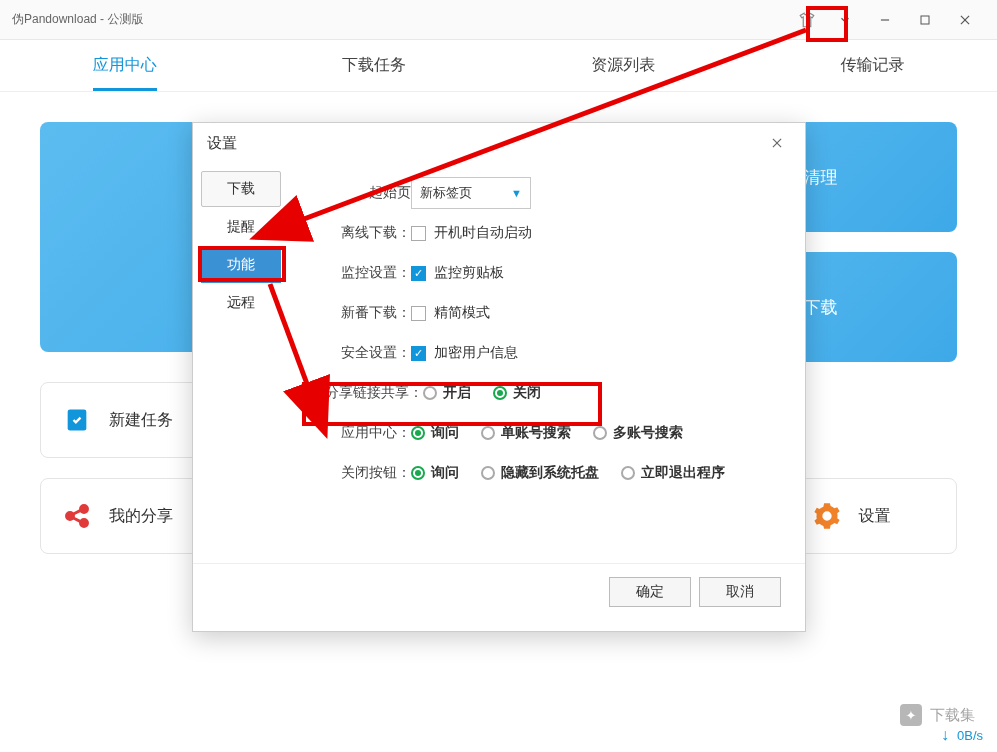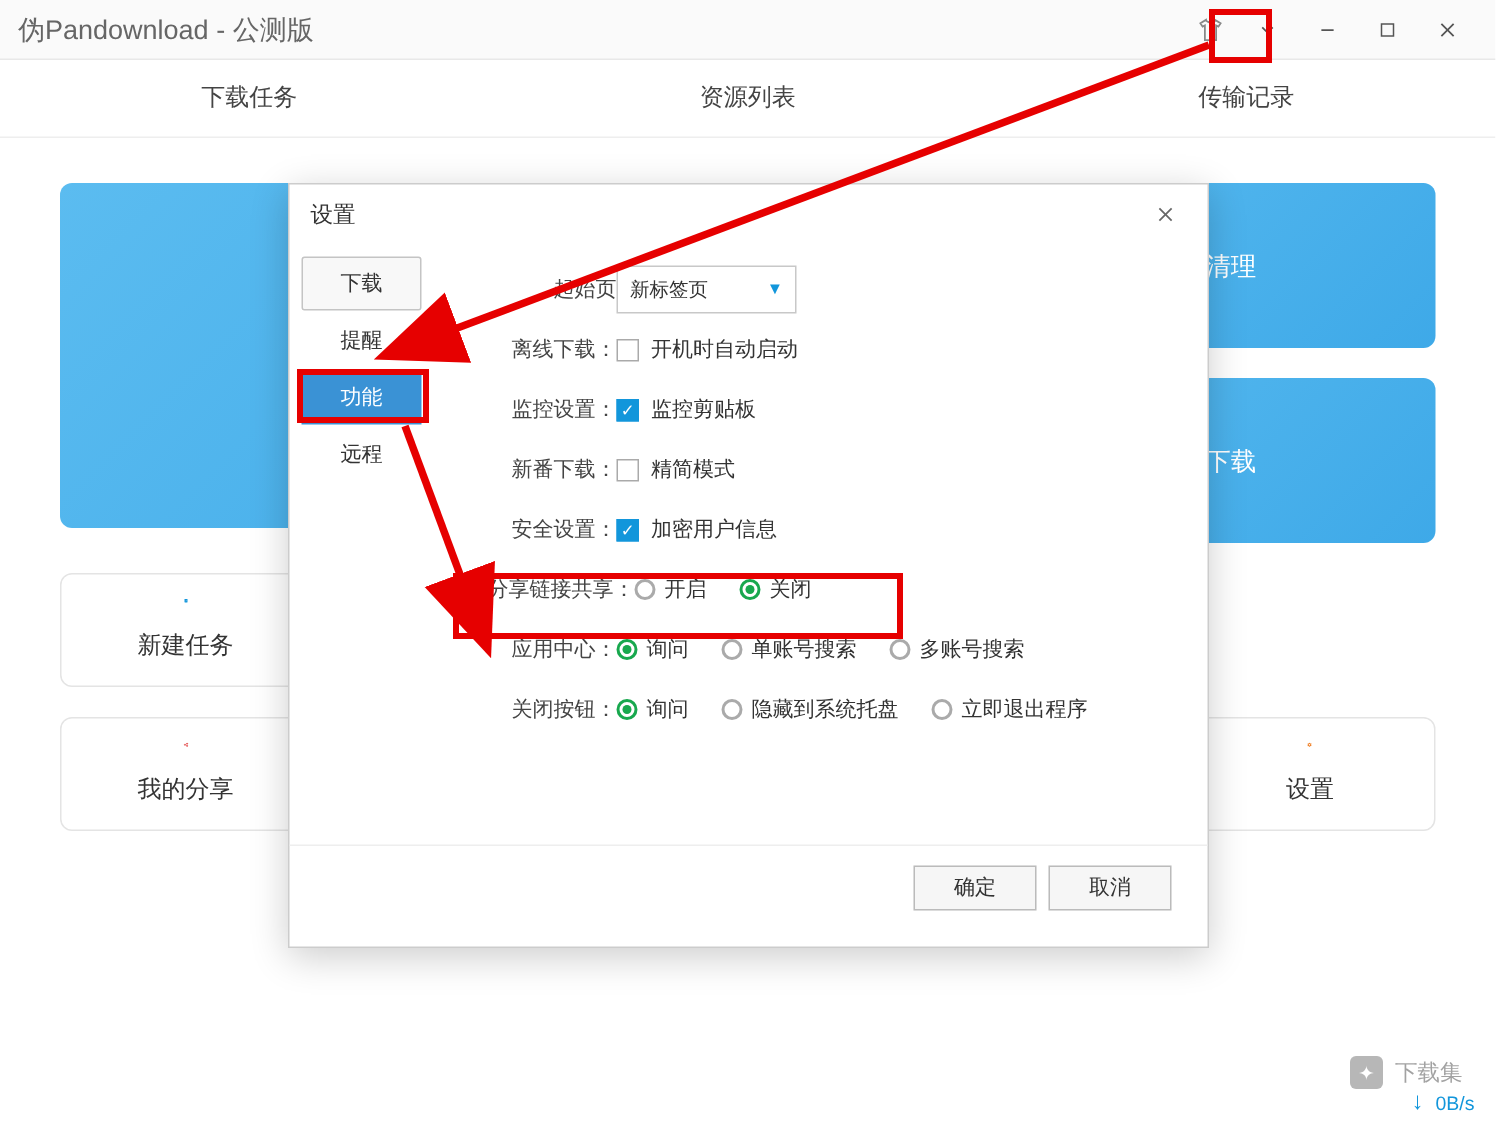--- a/index.html
+++ b/index.html
@@ -1,58 +1,58 @@
 <!DOCTYPE html>
 <html><head>
 <meta charset="utf-8">
 <style>
 * { box-sizing: border-box; margin: 0; padding: 0; font-family: "Microsoft YaHei", sans-serif; }
 body { width: 997px; height: 752px; position: relative; background: #fff; overflow: hidden; }
 
 
 .titlebar { height: 40px; display: flex; align-items: center; padding: 0 12px; border-bottom: 1px solid #e8e8e8; background: #fafafa; }
-.titlebar .title { color: #666; font-size: 18px; flex: 1; }
+.titlebar .title { color: #666; font-size: 12px; flex: 1; }
 .titlebar .btns { display: flex; gap: 0; }
 .titlebar .btn { width: 40px; height: 40px; display: flex; align-items: center; justify-content: center; color: #555; font-size: 14px; }
 .titlebar .tshirt { width: 36px; height: 36px; display: flex; align-items: center; justify-content: center; }
 
 
 .tabs { height: 52px; display: flex; border-bottom: 1px solid #eee; }
 .tab { flex: 1; display: flex; align-items: center; justify-content: center; color: #444; font-size: 16px; position: relative; }
 .tab.active { color: #1296db; }
 .tab.active::after { content: ""; position: absolute; bottom: 0; left: 50%; transform: translateX(-50%); width: 64px; height: 3px; background: #1296db; }
 
 
 .main { padding: 30px 40px 0 40px; display: grid; grid-template-columns: 1fr 1fr 1fr 1fr 1fr; gap: 20px; }
 .bigcard { grid-column: span 3; grid-row: span 2; height: 230px; background: linear-gradient(135deg, #5bbcf0, #3ea9e8); border-radius: 8px; display: flex; align-items: center; justify-content: center; }
 .smallcard { height: 110px; background: linear-gradient(135deg, #5bbcf0, #3ea9e8); border-radius: 8px; display: flex; align-items: center; justify-content: center; gap: 12px; color: #fff; font-size: 17px; }
 .smallcard.span2 { grid-column: span 2; }
 .row2 { padding: 0 40px; margin-top: 20px; display: grid; grid-template-columns: 1fr 1fr 1fr 1fr 1fr; gap: 20px; }
-.wcard { height: 76px; border: 1px solid #e4e4e4; border-radius: 8px; display: flex; align-items: center; padding: 16px 22px; gap: 18px; color: #333; font-size: 16px; flex-direction: column; }
+.wcard { height: 76px; border: 1px solid #e4e4e4; border-radius: 8px; display: flex; align-items: center; padding: 4px 22px; gap: 18px; color: #333; font-size: 16px; }
 
 
 .dialog { position: absolute; left: 192px; top: 122px; width: 614px; height: 510px; background: #fff; border: 1px solid #ccc; box-shadow: 0 6px 24px rgba(0,0,0,0.2); z-index: 50; }
 .dlg-head { height: 40px; display: flex; align-items: center; padding: 0 14px; color: #333; font-size: 15px; }
 .dlg-close { margin-left: auto; width: 28px; height: 28px; display: flex; align-items: center; justify-content: center; color: #666; font-size: 18px; }
 .dlg-body { display: flex; height: 400px; }
 .dlg-side { width: 96px; border-right: 0; padding-top: 6px; }
 .side-item { height: 36px; display: flex; align-items: center; justify-content: center; font-size: 14px; color: #333; margin: 2px 8px; }
 .side-item.button { border: 1px solid #c4c4c4; background: #f8f8f8; border-radius: 2px; }
 .side-item.selected { background: #3a92d5; color: #fff; }
 .dlg-content { flex: 1; padding: 10px 18px 0 22px; font-size: 14px; color: #333; }
 .row { display: flex; align-items: center; height: 40px; }
 .label { width: 100px; text-align: right; color: #444; }
 .select { width: 120px; height: 32px; border: 1px solid #c8c8c8; display: flex; align-items: center; padding: 0 8px; font-size: 13px; color: #333; position: relative; }
 .select .caret { margin-left: auto; color: #1296db; font-size: 11px; }
 .chk { width: 15px; height: 15px; border: 1px solid #aaa; margin-right: 8px; display: inline-flex; align-items: center; justify-content: center; font-size: 11px; color: #fff; }
 .chk.on { background: #1296db; border-color: #1296db; }
 .radio { width: 14px; height: 14px; border: 2px solid #18a84e; border-radius: 50%; margin-right: 6px; display: inline-flex; align-items: center; justify-content: center; }
 .radio.off { border-color: #aaa; }
 .radio.on::after { content: ""; width: 6px; height: 6px; border-radius: 50%; background: #18a84e; }
-.rgroup { display: flex; align-items: center; gap: 22px; }
+.rgroup { display: flex; align-items: center; gap: 22px; font-weight: bold; }
 .ritem { display: flex; align-items: center; font-size: 14px; }
 .dlg-foot { height: 56px; display: flex; align-items: center; justify-content: flex-end; gap: 8px; padding-right: 24px; border-top: 1px solid #eee; }
 .dlg-btn { width: 82px; height: 30px; border: 1px solid #bbb; background: #f6f6f6; display: flex; align-items: center; justify-content: center; font-size: 14px; color: #333; }
 
 
 .status { position: absolute; bottom: 8px; right: 14px; display: flex; align-items: center; gap: 8px; color: #1296db; font-size: 13px; }
 .status .arrow { color: #1296db; font-size: 16px; }
 
 
 .anno { position: absolute; border: 4px solid #e60000; z-index: 100; pointer-events: none; }
@@ -93,20 +93,23 @@
     <div class="btn">
       <svg width="14" height="14" viewBox="0 0 24 24" stroke="#555" stroke-width="2">
           <line x1="5" y1="5" x2="19" y2="19"></line>
           <line x1="19" y1="5" x2="5" y2="19"></line>
         </svg>
     </div>
   </div>
 </div>
 
 <div class="tabs">
+  <div class="tab active">
+      <span>应用中心</span>
+    </div>
   <div class="tab">
       <span>下载任务</span>
     </div>
   <div class="tab">
       <span>资源列表</span>
     </div>
   <div class="tab">
       <span>传输记录</span>
     </div>
 </div>

